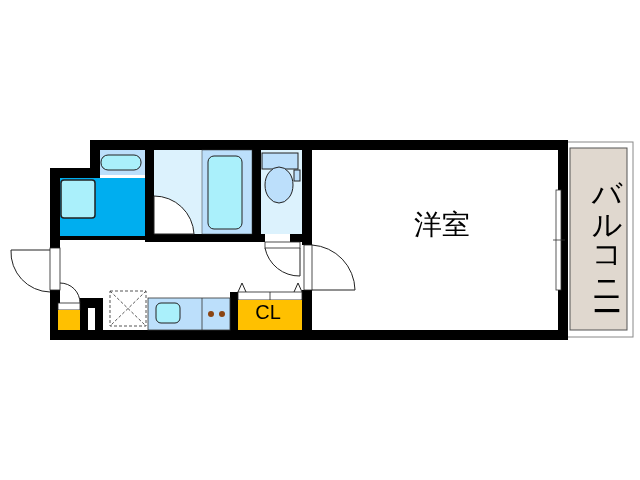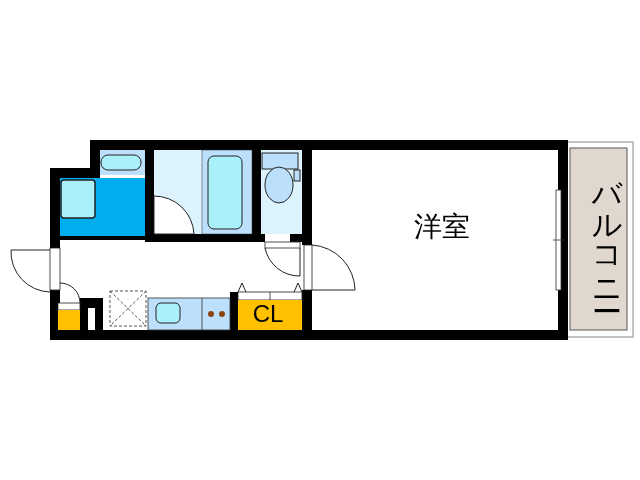--- a/index.html
+++ b/index.html
@@ -1,20 +1,20 @@
 <!DOCTYPE html>
 <html><head>
 <meta charset="utf-8">
 <style>
   html,body{margin:0;padding:0;background:#fff;}
   body{width:640px;height:480px;position:relative;overflow:hidden;font-family:"DejaVu Sans","Liberation Sans",sans-serif;}
   svg{position:absolute;left:0;top:0;}
   .lbl{position:absolute;color:#000;text-align:center;line-height:1;}
-  .room-label{left:372px;top:210px;width:140px;font-size:28px;line-height:34px;}
-  .cl-label{left:236px;top:302px;width:64px;font-size:24px;font-family:"Liberation Sans",sans-serif;}
+  .room-label{left:372px;top:210px;width:140px;font-size:28px;line-height:34px;font-family:Liberation Mono, monospace;}
+  .cl-label{left:236px;top:302px;width:64px;font-size:20px;font-family:"Liberation Sans",sans-serif;}
   .bal-label{left:574px;top:160px;width:52px;font-size:30px;line-height:38px;writing-mode:vertical-rl;text-orientation:upright;}
 </style>
 </head>
 <body>
 
 <svg width="640" height="480" viewBox="0 0 640 480">
 
   <g>
     <rect x="567" y="142" width="66" height="195" fill="#fff" stroke="#888" stroke-width="1"></rect>
     <rect x="570" y="148" width="57" height="182" fill="#e0d8cf" stroke="#555" stroke-width="1"></rect>

